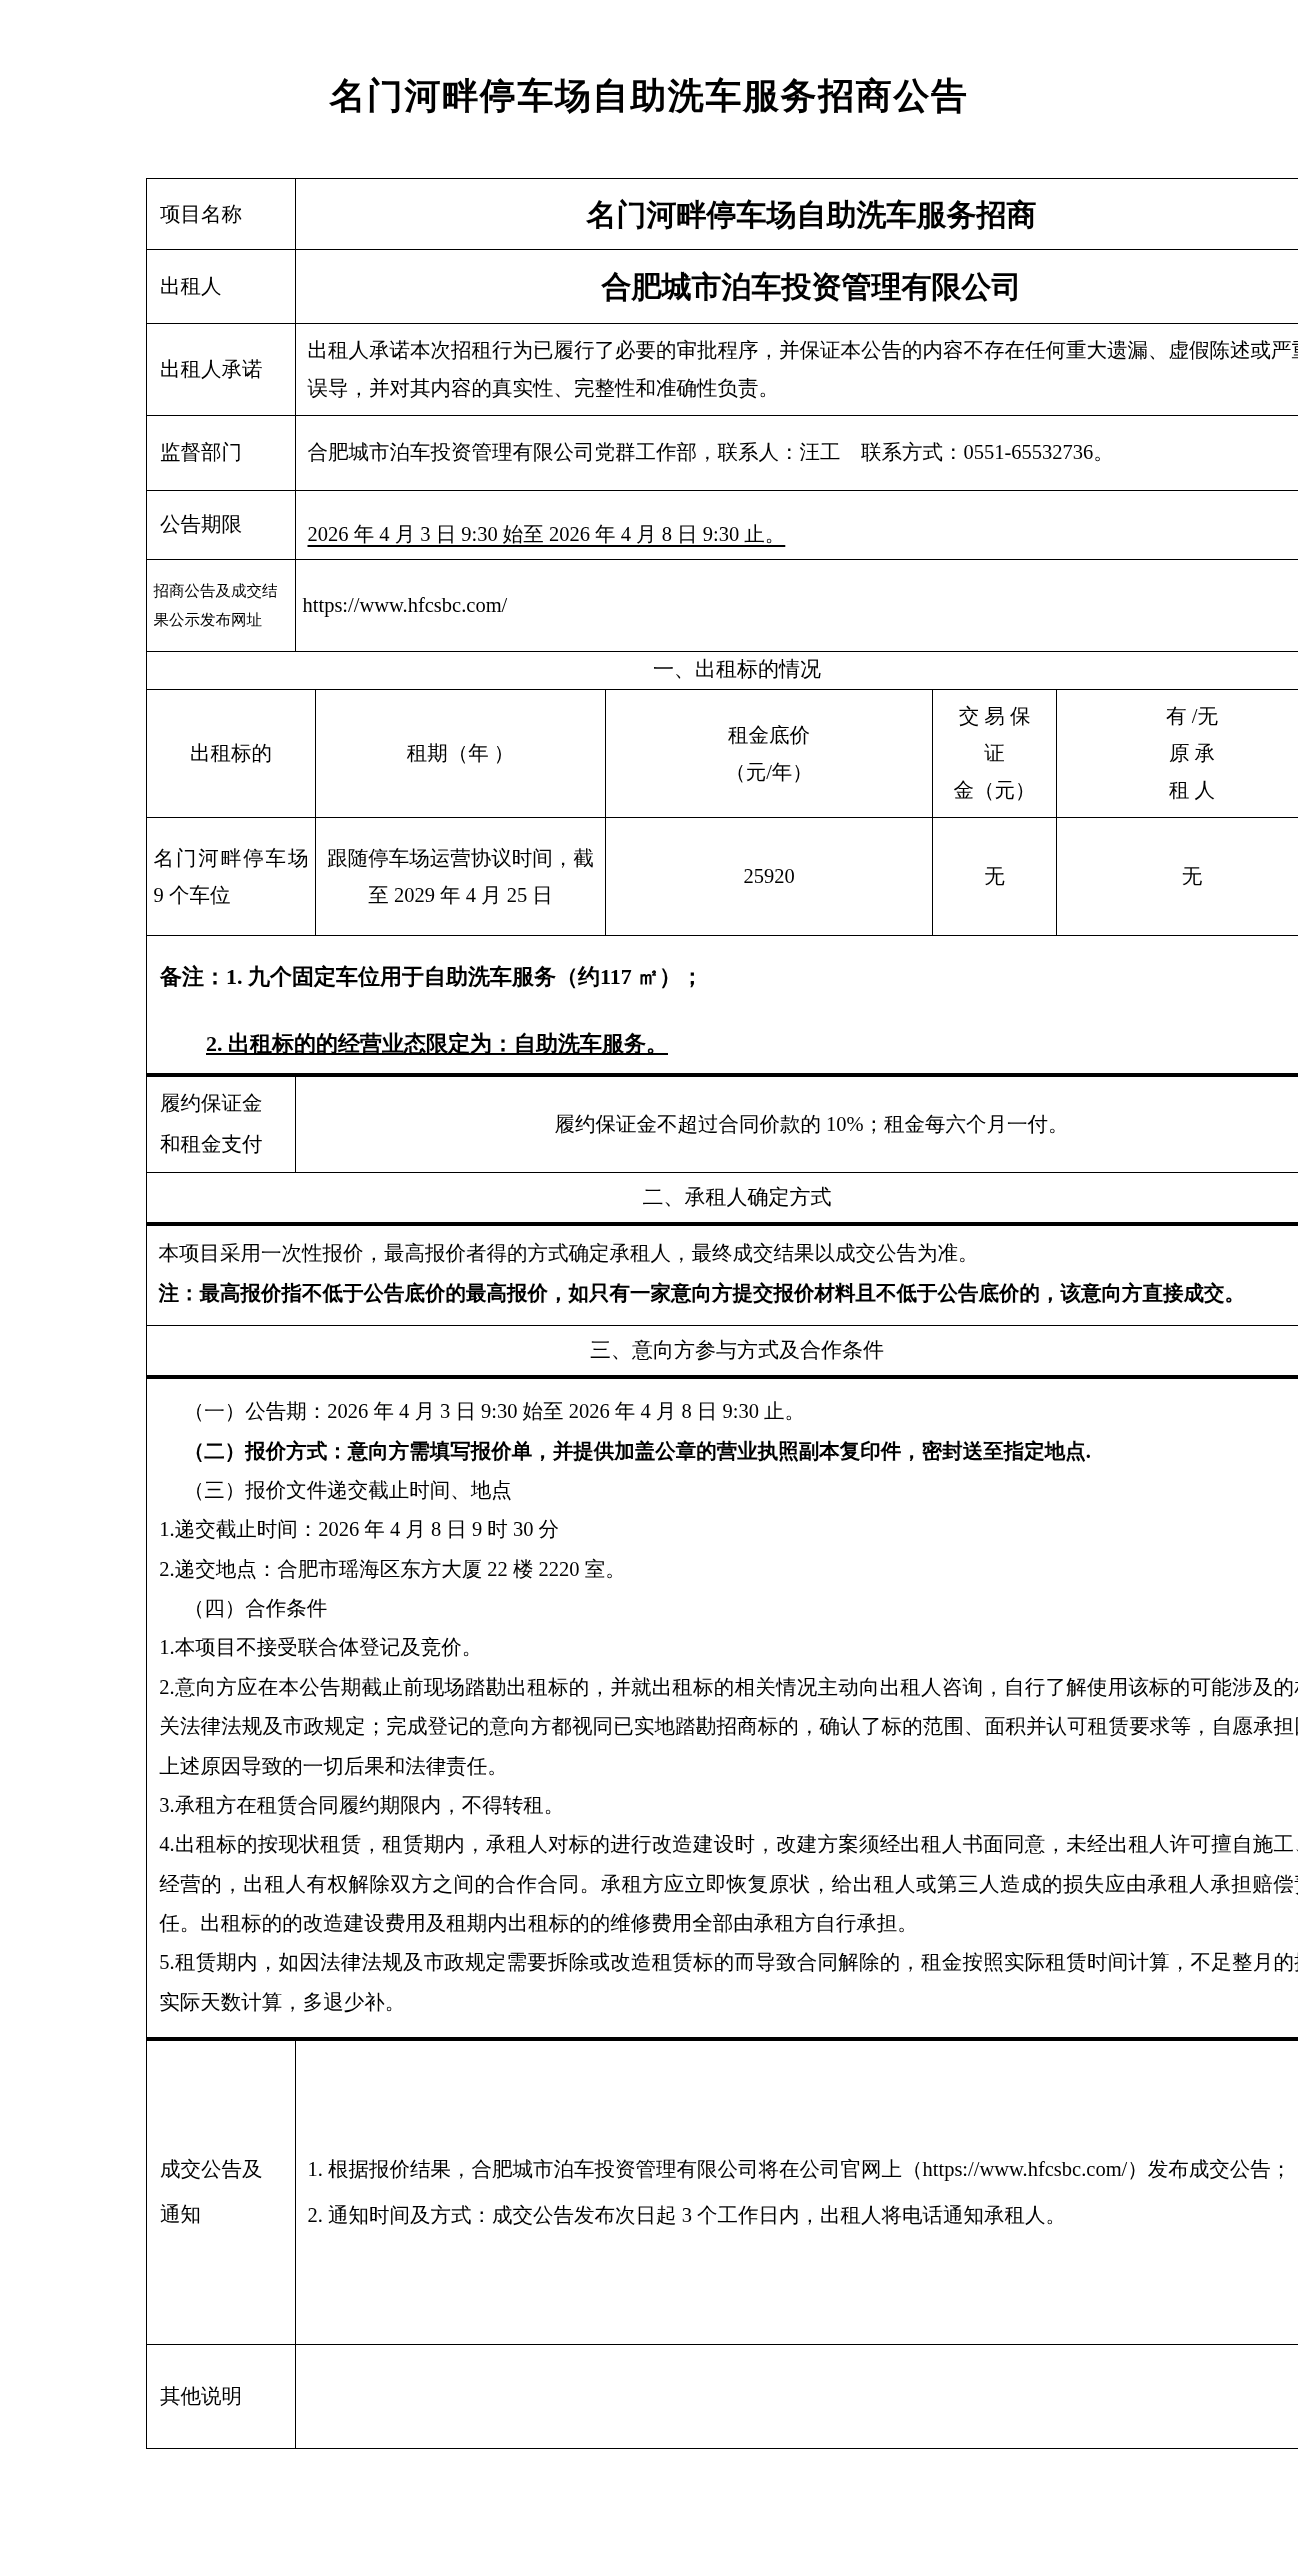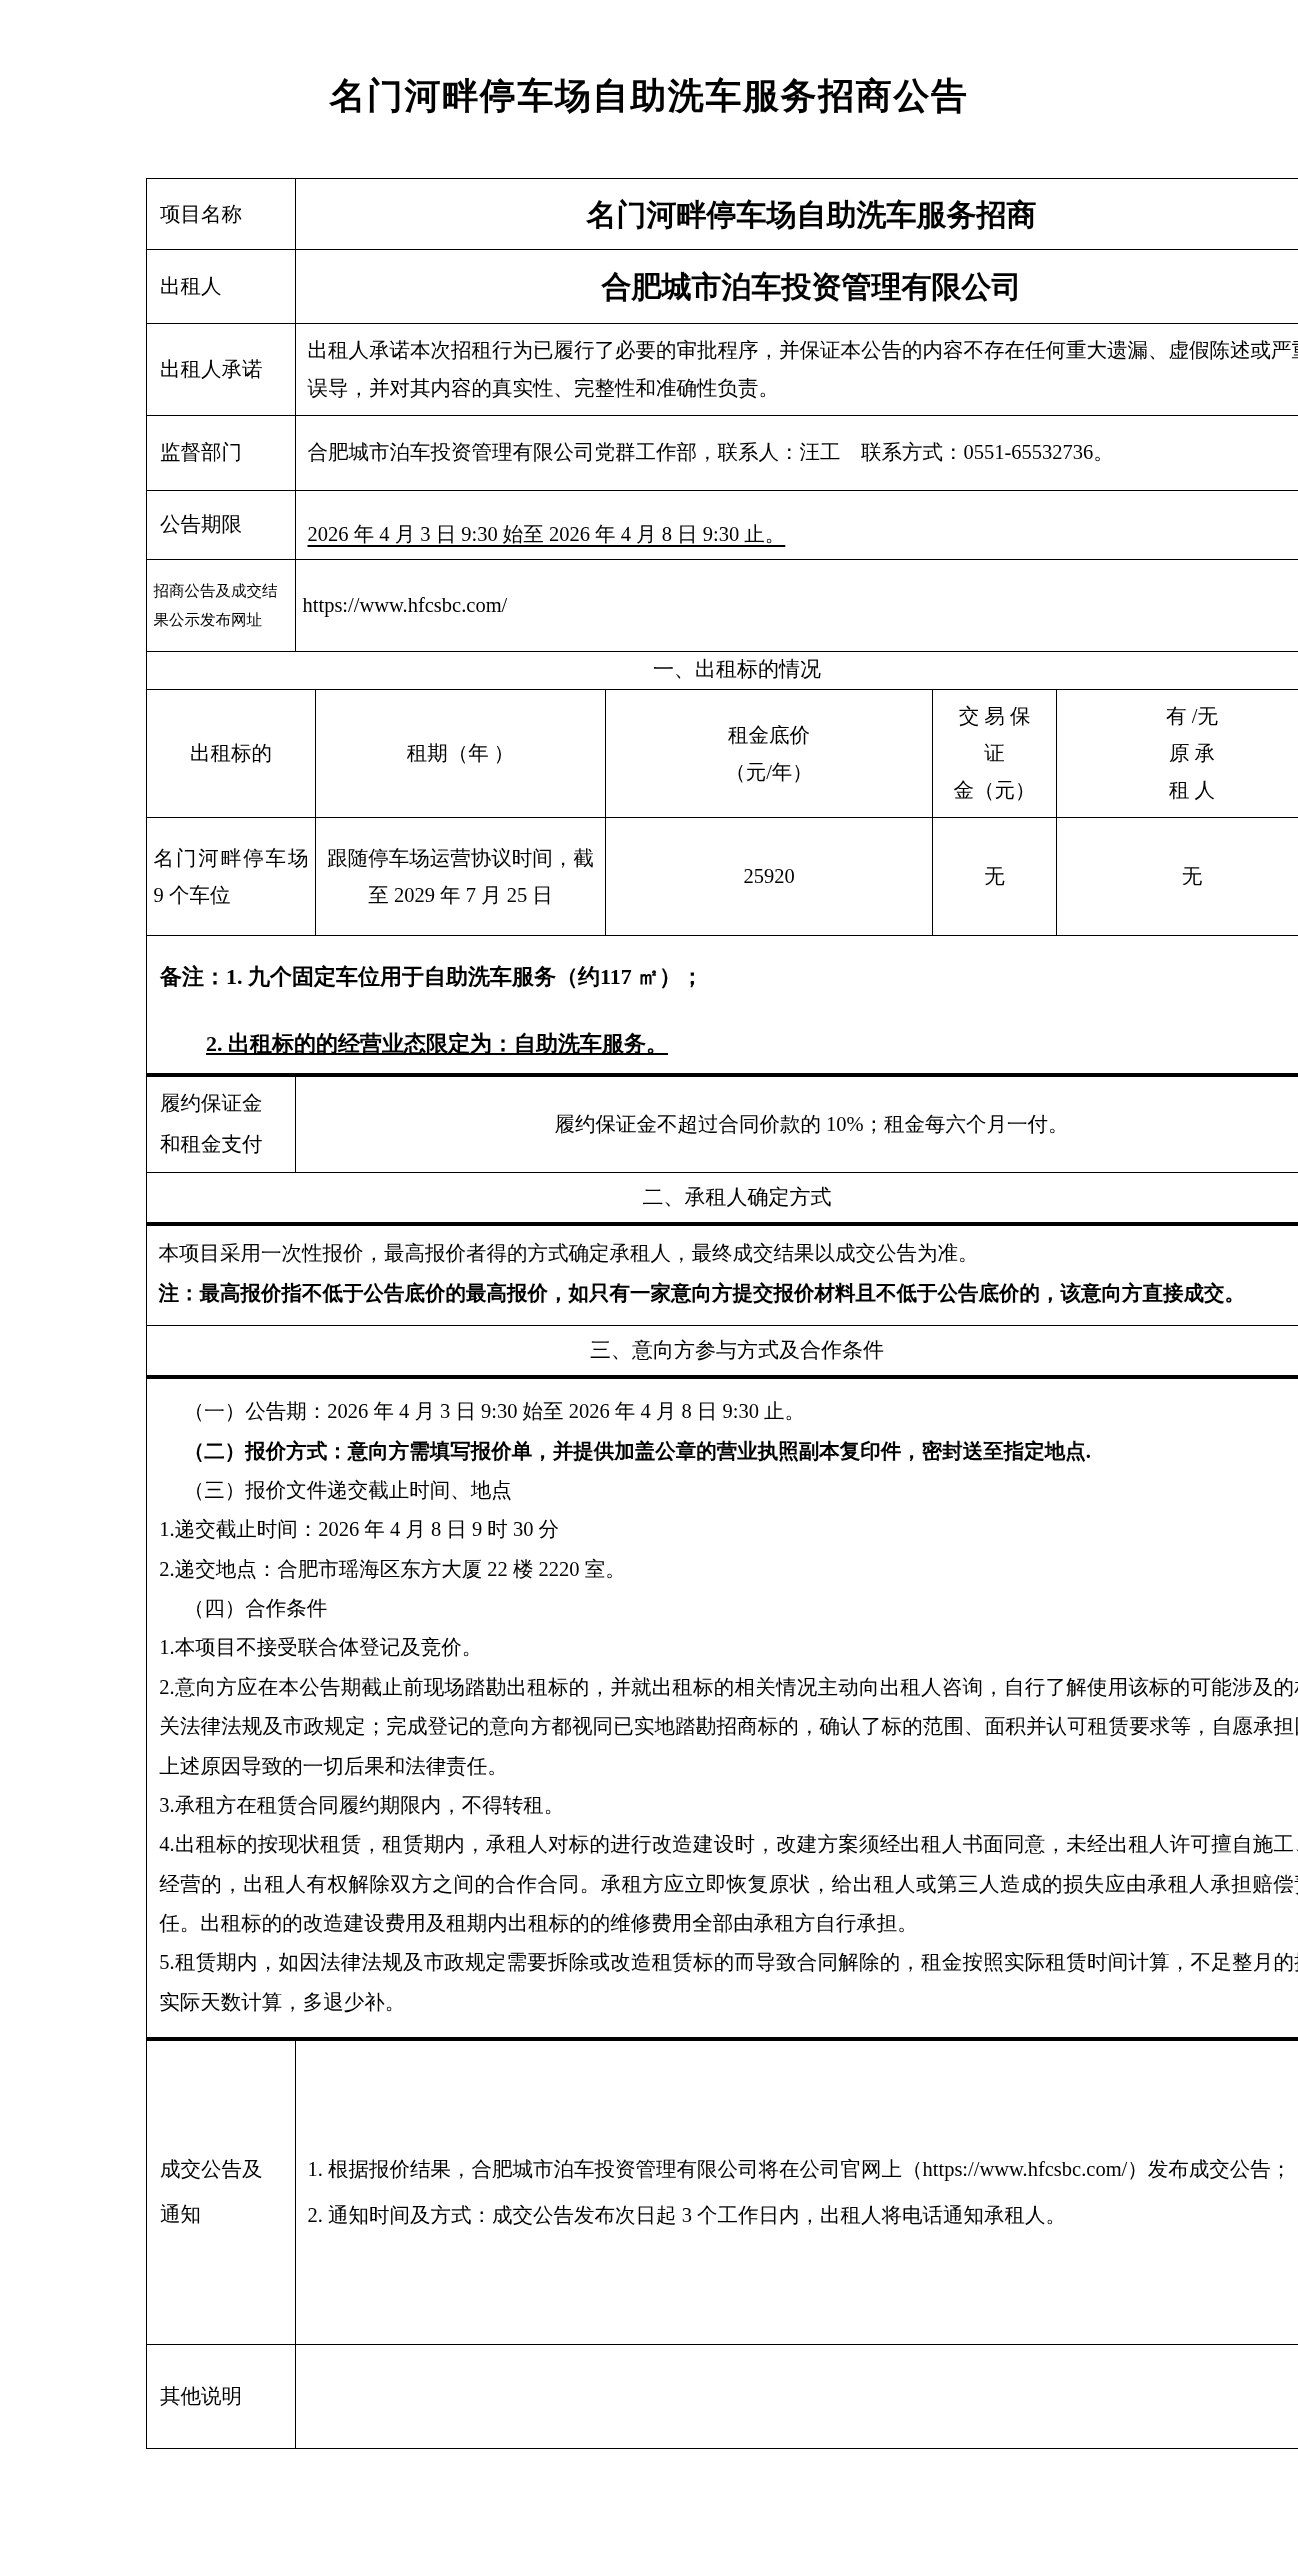--- a/index.html
+++ b/index.html
@@ -116,21 +116,21 @@
 金（元）</div>
       <div class="lease-cell lease-head">有 /无
 原 承
 租 人</div>
     </div>
   </div>
 
   <div class="row full">
     <div class="lease-grid">
       <div class="lease-cell lease-data target">名门河畔停车场 9 个车位</div>
-      <div class="lease-cell lease-data" style="white-space:normal">跟随停车场运营协议时间，截至 2029 年 7 月 25 日</div>
+      <div class="lease-cell lease-data" style="white-space:normal">跟随停车场运营协议时间，截至 2029 年 4 月 25 日</div>
       <div class="lease-cell lease-data">25920</div>
       <div class="lease-cell lease-data">无</div>
       <div class="lease-cell lease-data">无</div>
     </div>
   </div>
 
   <div class="row full thick">
     <div class="remark-cell">
       <div><span>备注：</span><span>1.  九个固定车位用于自助洗车服务（约117 ㎡）；</span></div>
       <div class="remark-item2">2.  出租标的的经营业态限定为：自助洗车服务。</div>

